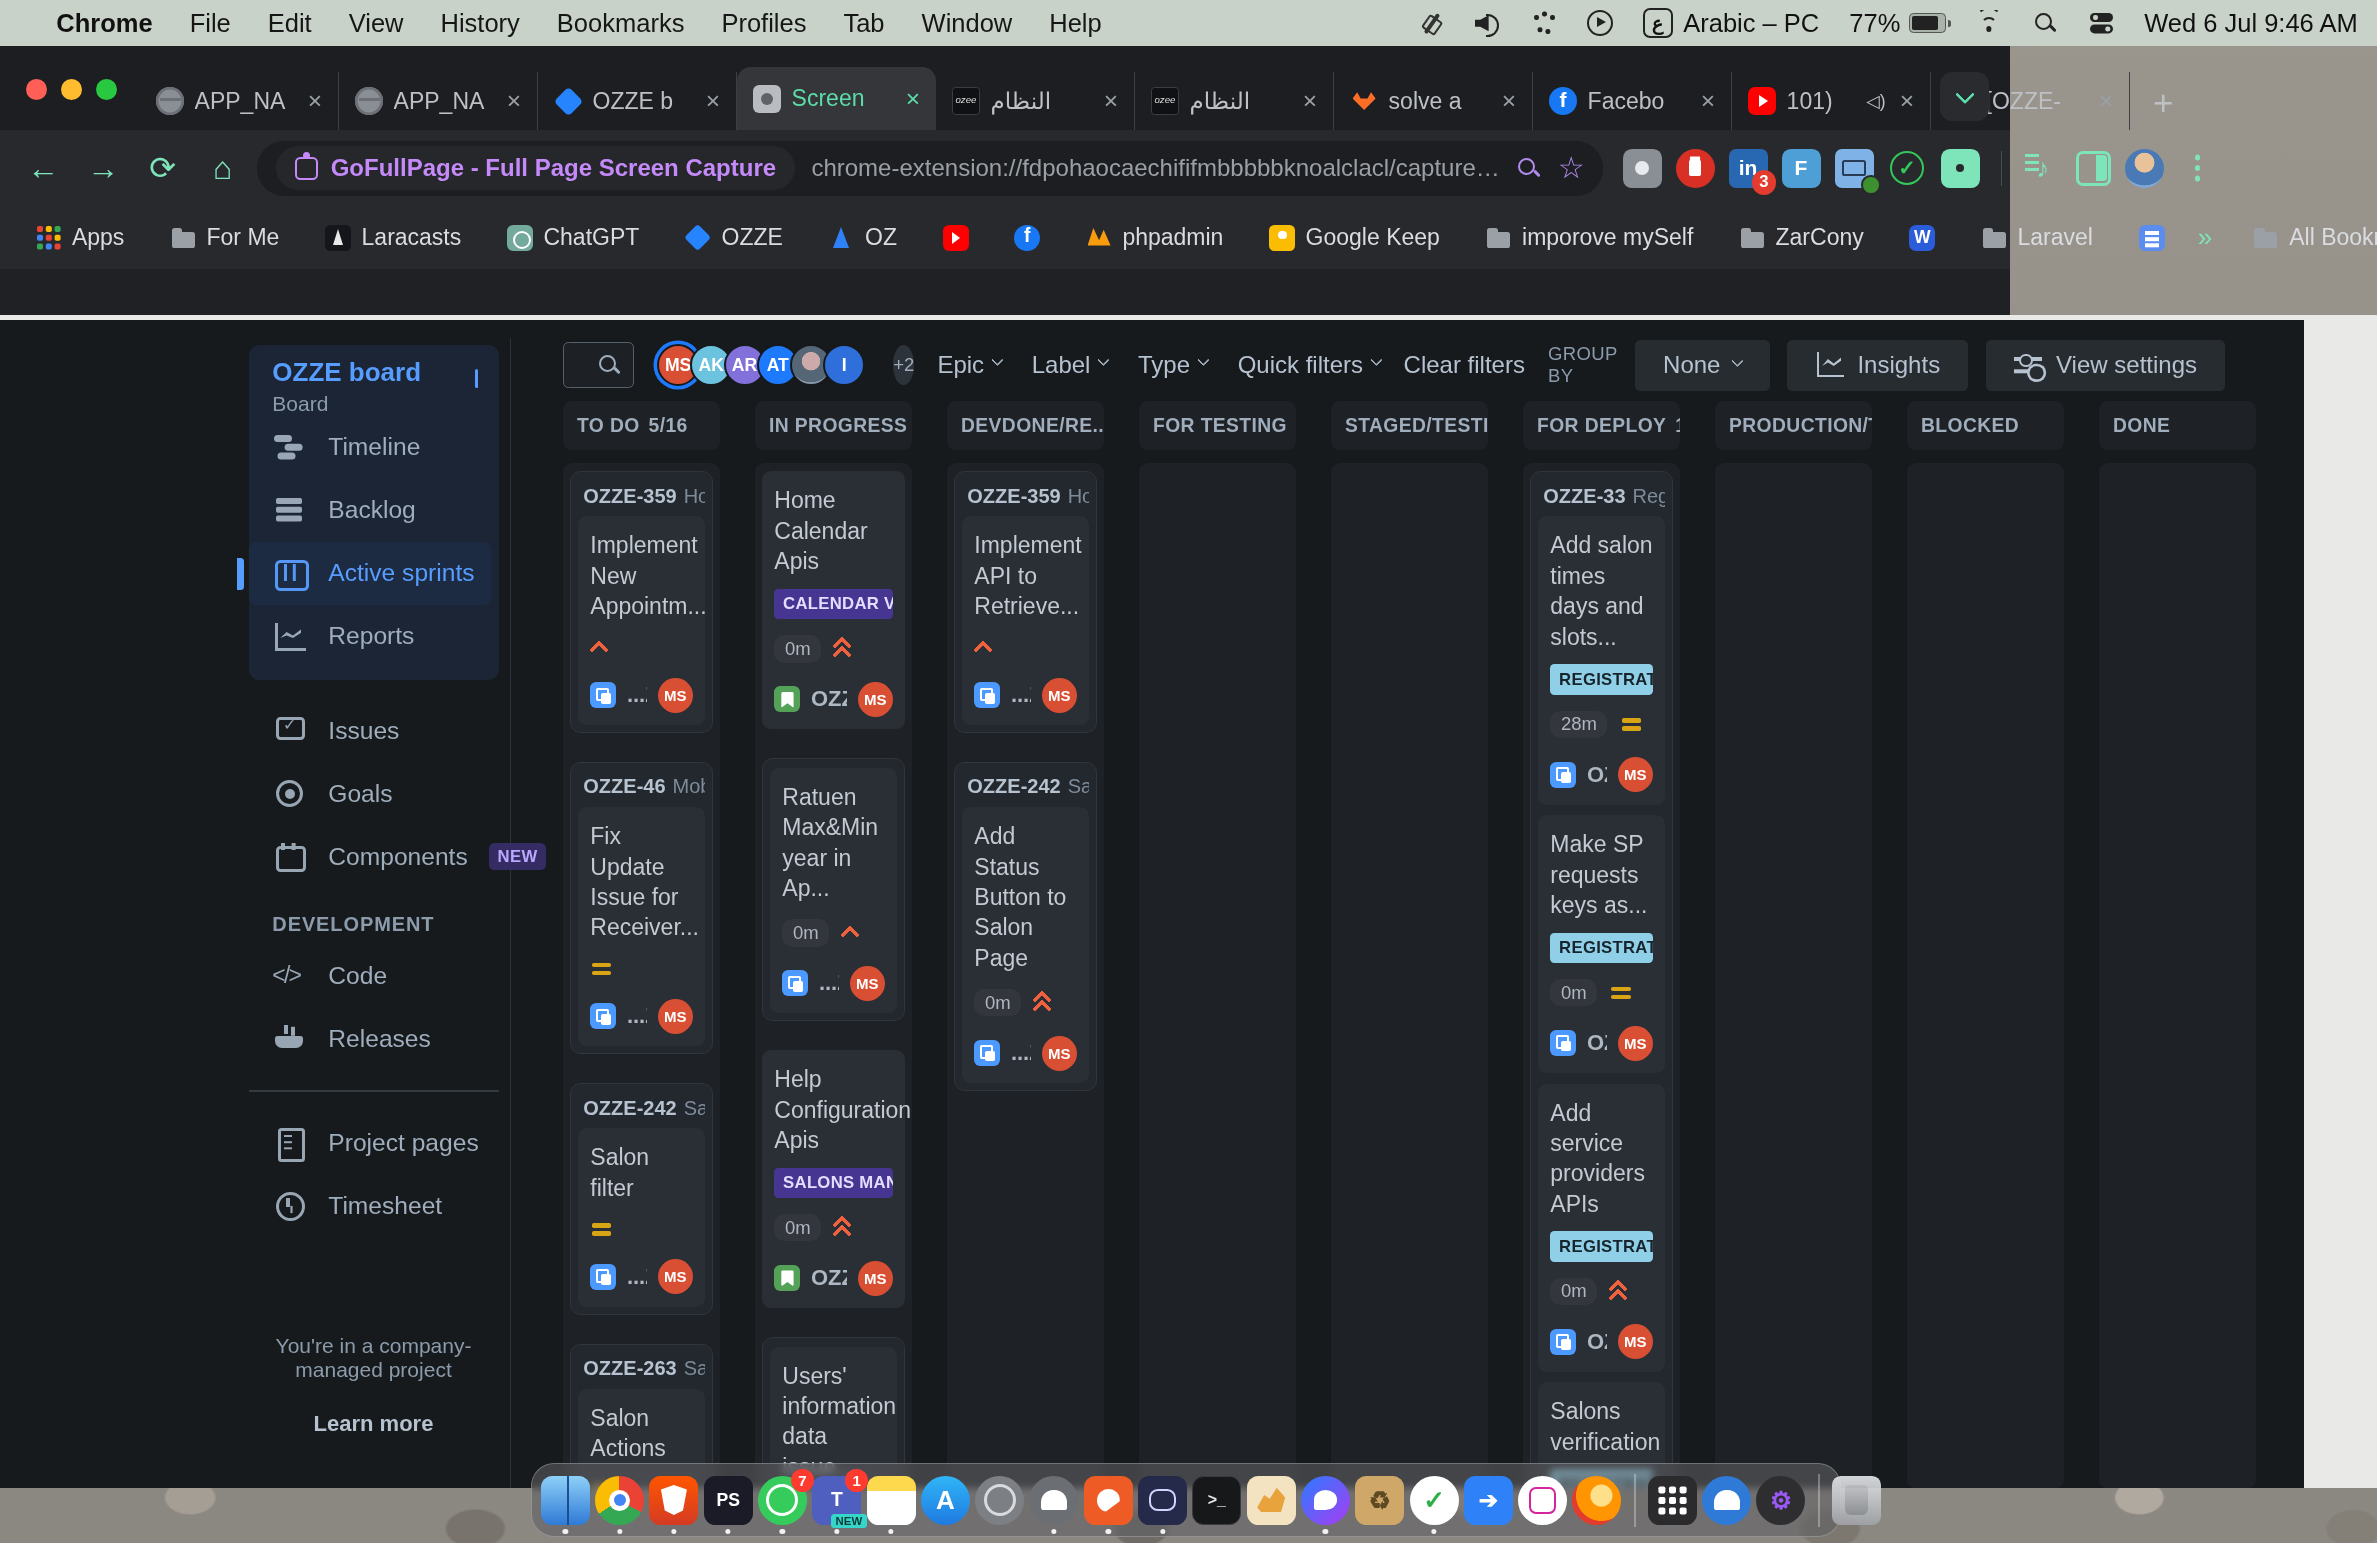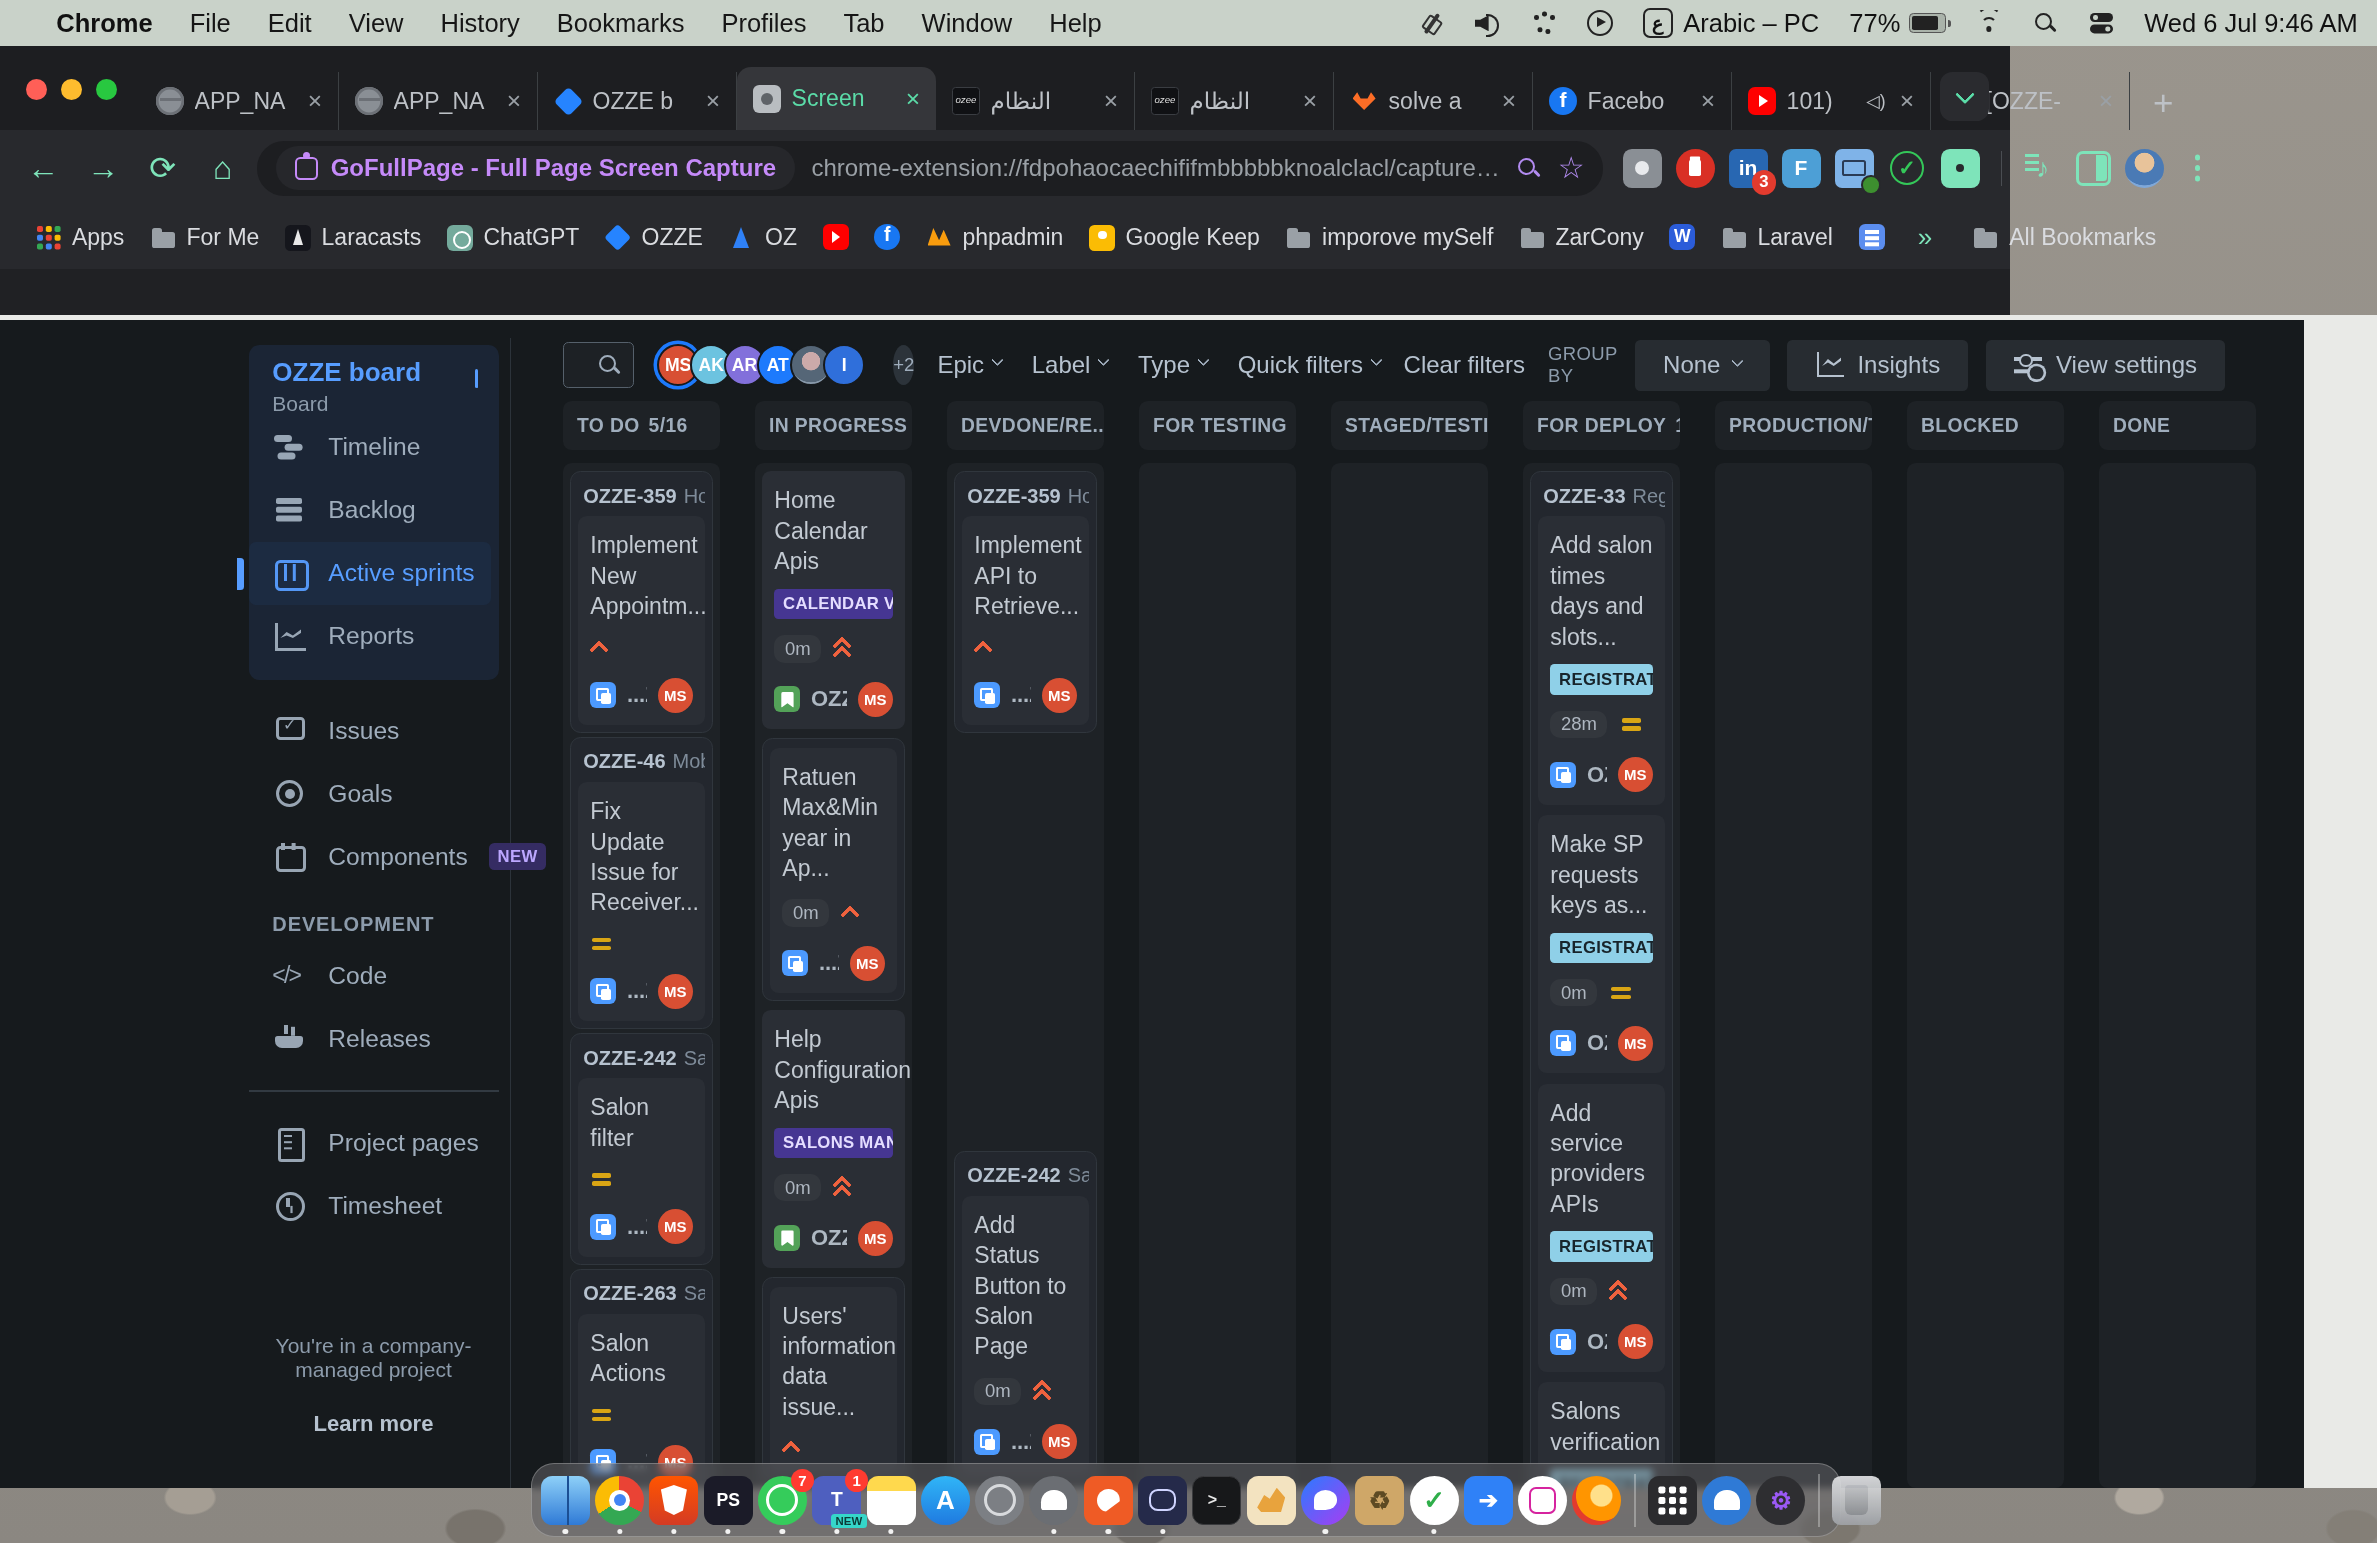--- a/index.html
+++ b/index.html
@@ -217,21 +217,21 @@
   .hi-chart::before { content:""; position:absolute; left:1.8px; top:1.8px; width:24.6px; height:23px; border-left:2.6px solid #b6c2cf; border-bottom:2.6px solid #b6c2cf; }
   .hi-chart::after { content:""; position:absolute; left:7px; top:7px; width:19.3px; height:8.8px; background:#b6c2cf; clip-path:polygon(0 100%,30% 20%,60% 70%,100% 0,100% 35%,60% 100%,30% 60%,0 100%); }
   .hi-sliders::before { content:""; position:absolute; left:0; top:7px; width:28px; height:3.5px; background:#b6c2cf; box-shadow:0 12.3px 0 #b6c2cf; }
   .hi-sliders::after { content:""; position:absolute; left:5.3px; top:3.5px; width:9.7px; height:9.7px; border-radius:50%; background:#272c31; border:2.6px solid #b6c2cf; box-shadow:10.6px 12.3px 0 #272c31, 10.6px 12.3px 0 2.6px #b6c2cf; }
 
   
   .board { position:absolute; left:563px; top:81px; right:0; bottom:0; display:flex; gap:35px; align-items:flex-start; }
   .col { width:157px; flex:none; display:flex; flex-direction:column; height:100%; }
   .col-head { background:#1d2125cc; background:#1e2226; border-radius:8.8px; height:49px; display:flex; align-items:center; padding:0 14px; gap:8.8px;
     color:#9fadbc; font-size:19.3px; font-weight:bold; letter-spacing:0.4px; white-space:nowrap; overflow:hidden; }
-  .col-body { margin-top:12.3px; display:flex; flex-direction:column; gap:4px; overflow:hidden; background:#1e2226; border-radius:8.8px; padding:8.8px 7px; flex:1;justify-content:space-between; }
+  .col-body { margin-top:12.3px; display:flex; flex-direction:column; gap:29px; overflow:hidden; background:#1e2226; border-radius:8.8px; padding:8.8px 7px; flex:1; }
   .col-body.empty { background:#1e2226; }
   .grp { background:#23272e; border:0.9px solid #30363d; border-radius:10.6px; padding:8.8px 7px 7px; }
   .grp-head { display:flex; gap:7px; padding:3.5px 5.3px 8.8px; font-size:20px; white-space:nowrap; overflow:hidden; }
   .grp-key { color:#b6c2cf; font-weight:bold; }
   .grp-name { color:#7e8b99; }
   .card { background:#2a2e35; border-radius:8.8px; padding:14px 12.3px 12.3px; display:flex; flex-direction:column; }
   .grp .card + .card { margin-top:10.6px; }
   .card-title { color:#c3cad2; font-size:23px; line-height:1.32; }
   .badge { margin-top:12.3px; align-self:flex-start; font-size:16.7px; font-weight:bold; padding:5.3px 8.8px; border-radius:4.4px; letter-spacing:0.3px; white-space:nowrap; max-width:100%; overflow:hidden; }
   .badge.purple { background:#463692; color:#e4ddff; }
@@ -450,21 +450,21 @@
       <span class="ext-ic x-puzzle"></span>
       <span class="tb-sep"></span>
       <span class="ext-ic x-playlist"></span>
       <span class="ext-ic x-panel"></span>
       <span class="ext-ic x-avatar"></span>
       <span class="ext-ic x-menu"></span>
     </div>
   </div>
 
   <div class="bookmarks">
-    <span id="bm-list" style="display:flex;align-items:flex-start;gap:1px;">
+    <span id="bm-list" style="display:flex;align-items:flex-end;gap:21px;">
         <span class="bm">
           <span class="bm-ic bi-apps-grid"></span>
           <span>Apps</span>
         </span>
         <span class="bm">
           <span class="bm-ic bi-folder"></span>
           <span>For Me</span>
         </span>
         <span class="bm">
           <span class="bm-ic bi-laracasts"></span>

